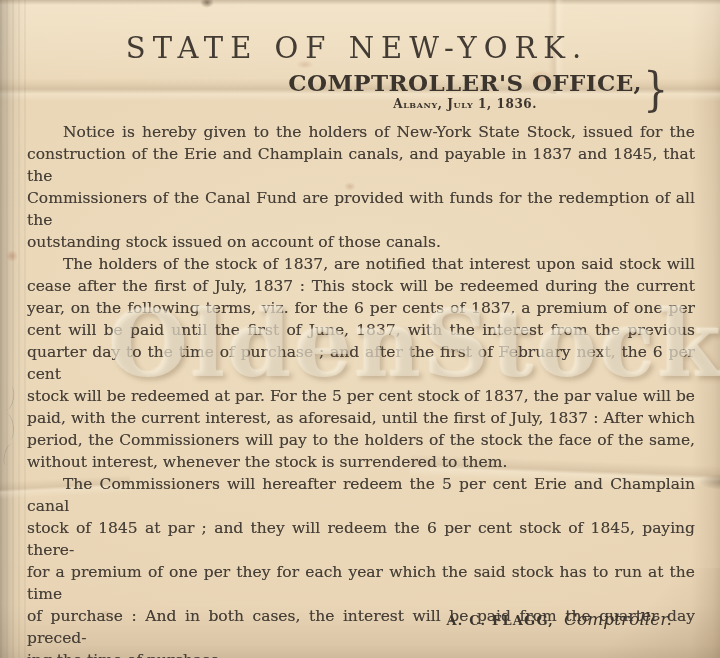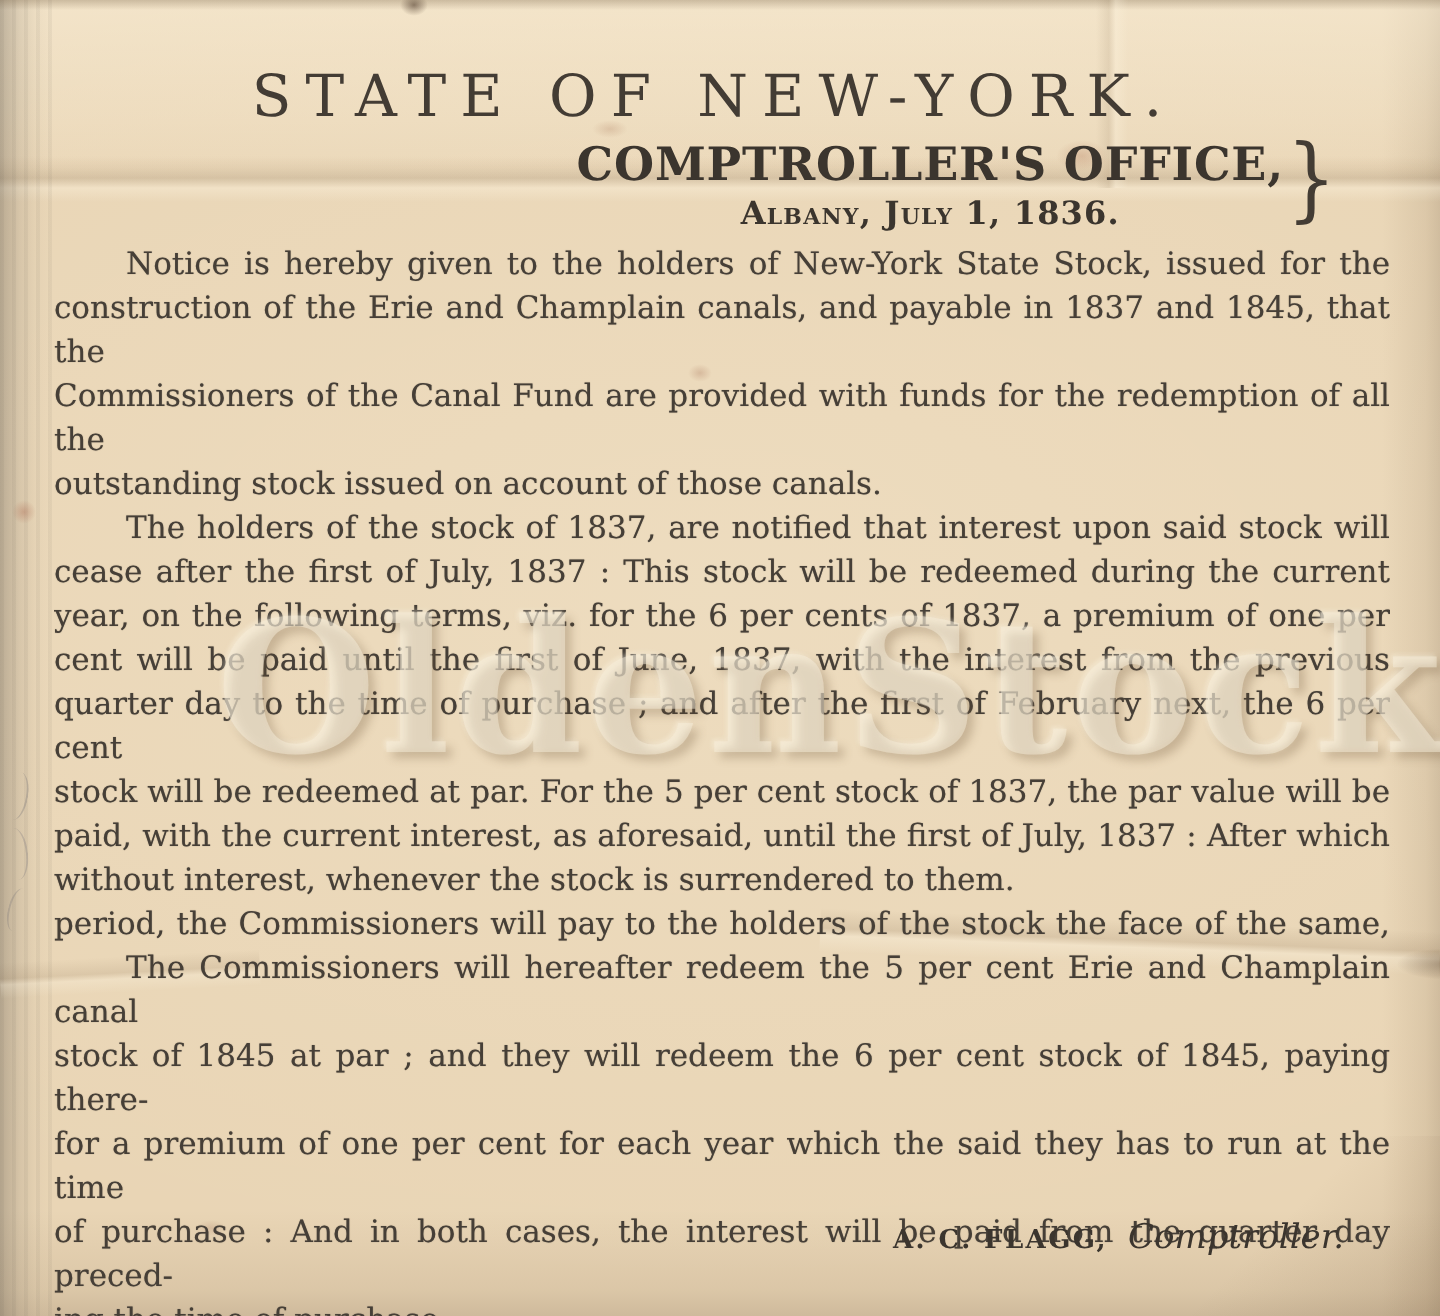--- a/index.html
+++ b/index.html
@@ -46,21 +46,21 @@
   .pencil { position:absolute; border-radius:50%; opacity:0.85; }
   .pencil-1 { left:3px; top:386px; width:11px; height:24px; border-right:1.5px solid rgba(98,98,110,0.32); transform:rotate(10deg); }
   .pencil-2 { left:2px; top:414px; width:12px; height:26px; border-right:1.5px solid rgba(98,98,110,0.28); transform:rotate(-6deg); }
   .pencil-3 { left:4px; top:444px; width:10px; height:22px; border-left:1.5px solid rgba(98,98,110,0.26); transform:rotate(14deg); }
 
   
   .title { position:absolute; top:31px; left:0; right:6px; text-align:center;
     font-size:29px; letter-spacing:7px; color:#433c34; white-space:nowrap; }
   .office { position:absolute; top:69px; right:78px; text-align:center; color:#3b352e; }
   .office-line1 { font-weight:bold; font-size:23px; letter-spacing:0.4px; }
-  .office-line2 { font-weight:bold; font-variant:small-caps; font-size:16px; letter-spacing:0.6px; margin-top:1px; }
+  .office-line2 { font-weight:bold; font-variant:small-caps; font-size:12px; letter-spacing:0.6px; margin-top:1px; }
   .office-brace { position:absolute; top:66px; right:50px; font-size:46px; line-height:1;
     color:#433c34; transform:scaleX(0.85); }
 
   .doc-body { position:absolute; top:121px; left:27px; width:668px; color:#463f37;
     font-size:15.5px; line-height:22px; text-shadow:0 0 0.5px rgba(70,63,55,0.55); }
   .line { text-align:justify; text-align-last:justify; overflow:hidden; }
   .line.first { text-indent:36px; }
   .line.last { text-align-last:left; }
 
   .signature { position:absolute; top:609px; right:48px; color:#3b352e; white-space:nowrap; }
@@ -112,27 +112,27 @@
         <div class="line last">outstanding stock issued on account of those canals.</div>
       </div>
       <div class="paragraph">
         <div class="line first">The holders of the stock of 1837, are notified that interest upon said stock will</div>
         <div class="line">cease after the first of July, 1837 :  This stock will be redeemed during the current</div>
         <div class="line">year, on the following terms, viz. for the 6 per cents of 1837, a premium of one per</div>
         <div class="line">cent will be paid until the first of June, 1837, with the interest from the previous</div>
         <div class="line">quarter day to the time of purchase ; and after the first of February next, the 6 per cent</div>
         <div class="line">stock will be redeemed at par.  For the 5 per cent stock of 1837, the par value will be</div>
         <div class="line">paid, with the current interest, as aforesaid, until the first of July, 1837 : After which</div>
+        <div class="line">period, the Commissioners will pay to the holders of the stock the face of the same,</div>
         <div class="line last">without interest, whenever the stock is surrendered to them.</div>
-        <div class="line">period, the Commissioners will pay to the holders of the stock the face of the same,</div>
       </div>
       <div class="paragraph">
         <div class="line first">The Commissioners will hereafter redeem the 5 per cent Erie and Champlain canal</div>
         <div class="line">stock of 1845 at par ; and they will redeem the 6 per cent stock of 1845, paying there-</div>
-        <div class="line">for a premium of one per cent for each year which the said they has to run at the time</div>
+        <div class="line">for a premium of one per they for each year which the said stock has to run at the time</div>
         <div class="line">of purchase :  And in both cases, the interest will be paid from the quarter day preced-</div>
         <div class="line last">ing the time of purchase.</div>
       </div>
     </div>
 
   <div class="signature">
     <span class="sig-name">A. C. FLAGG,</span><span class="sig-title">Comptroller.</span>
   </div>
 
   <div class="watermark">OldenStock</div>

